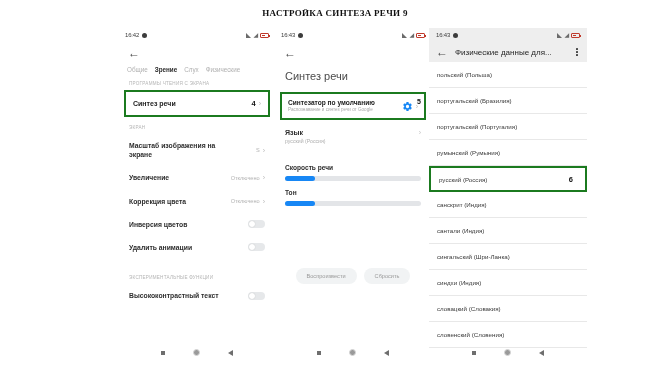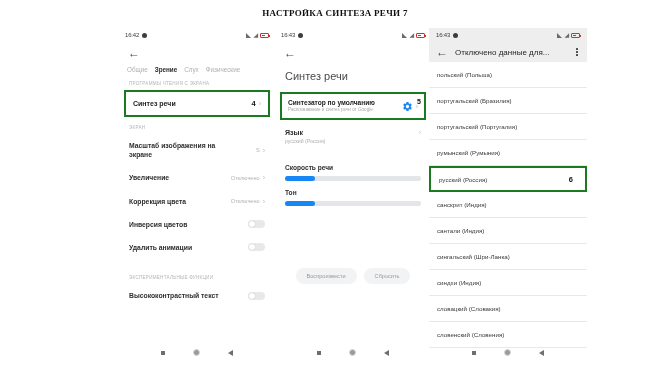--- a/index.html
+++ b/index.html
@@ -390,21 +390,21 @@
     width: 0;
     height: 0;
     border-right: 5px solid #6e6e6e;
     border-top: 3px solid transparent;
     border-bottom: 3px solid transparent;
   }
 </style>
 </head>
 <body>
 
-<div class="page-title">НАСТРОЙКА СИНТЕЗА РЕЧИ 7</div>
+<div class="page-title">НАСТРОЙКА СИНТЕЗА РЕЧИ 9</div>
 
 <div class="phone" id="phone1">
 
   <div class="statusbar">
     <div class="sb-left">
       <span class="sb-time">16:42</span>
       <span class="sb-dot"></span>
     </div>
     <div class="sb-right">
       <span class="ic-signal"></span>
@@ -551,21 +551,21 @@
         <span class="sb-dot"></span>
       </div>
       <div class="sb-right">
         <span class="ic-signal"></span>
         <span class="ic-wifi">◢</span>
         <span class="ic-batt"></span>
       </div>
     </div>
     <div class="tb3-row">
       <span class="back-arrow">←</span>
-      <span class="tb3-title">Отключено данные для...</span>
+      <span class="tb3-title">Физические данные для...</span>
       <span class="kebab">
         <span></span>
           <span></span>
           <span></span>
       </span>
     </div>
   </div>
 
   <div class="lang-row">
     <span>польский (Польша)</span>

